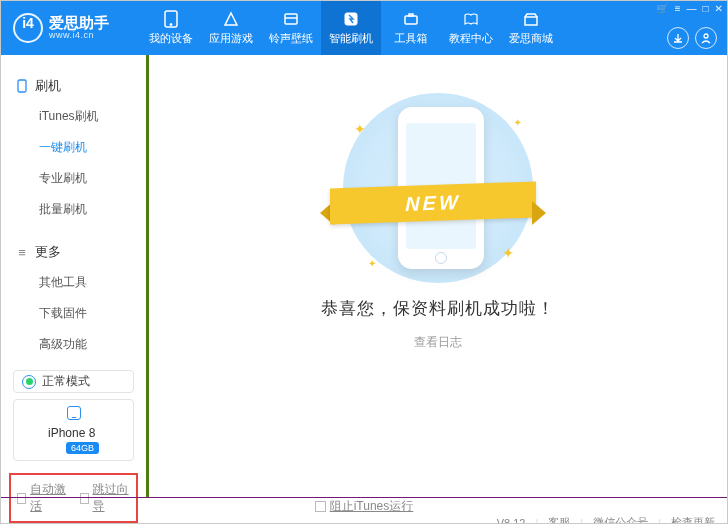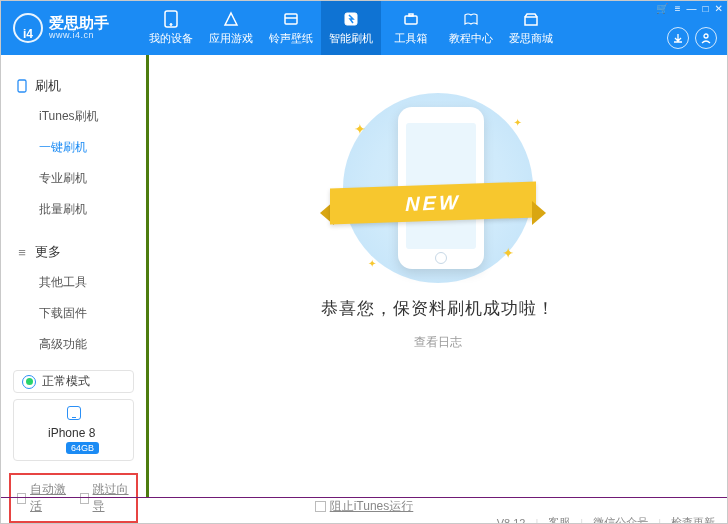--- a/index.html
+++ b/index.html
@@ -1,21 +1,21 @@
 <!DOCTYPE html>
 <html><head>
 <meta charset="utf-8">
 <style>
   * { box-sizing: border-box; margin: 0; padding: 0; }
   body { font-family: "Microsoft YaHei", Arial, sans-serif; font-size: 12px; color: #333; background: #fff; }
   .window { width: 728px; height: 524px; border: 1px solid #c9c9c9; display: flex; flex-direction: column; overflow: hidden; }
   
   .header { background: #1b8bf4; height: 54px; display: flex; align-items: center; color: #fff; position: relative; flex-shrink: 0; }
   .logo-block { display: flex; align-items: center; width: 140px; padding-left: 12px; }
-  .logo-circle { width: 30px; height: 30px; border: 2px solid rgba(255,255,255,.9); border-radius: 50%; display: flex; align-items: flex-end; justify-content: center; font-weight: bold; font-size: 12px; margin-right: 6px; }
+  .logo-circle { width: 30px; height: 30px; border: 2px solid rgba(255,255,255,.9); border-radius: 50%; display: flex; align-items: flex-start; justify-content: center; font-weight: bold; font-size: 14px; margin-right: 6px; }
   .logo-text { display: flex; flex-direction: column; line-height: 1.1; }
   .logo-text .brand { font-size: 15px; font-weight: bold; }
   .logo-text .url { font-size: 9px; opacity: .85; letter-spacing: .5px; }
   .nav { display: flex; height: 100%; }
   .nav-item { width: 60px; display: flex; flex-direction: column; align-items: center; justify-content: center; font-size: 11px; gap: 3px; cursor: pointer; }
   .nav-item.active { background: #0f73d3; }
   .nav-item .ic { width: 18px; height: 18px; display: flex; align-items: center; justify-content: center; }
   .nav-item svg { fill: #fff; stroke: #fff; }
   .winctrl { position: absolute; right: 4px; top: 2px; display: flex; gap: 6px; font-size: 10px; opacity: .9; }
   .winctrl span, .hdr-circles span { cursor: pointer; }

